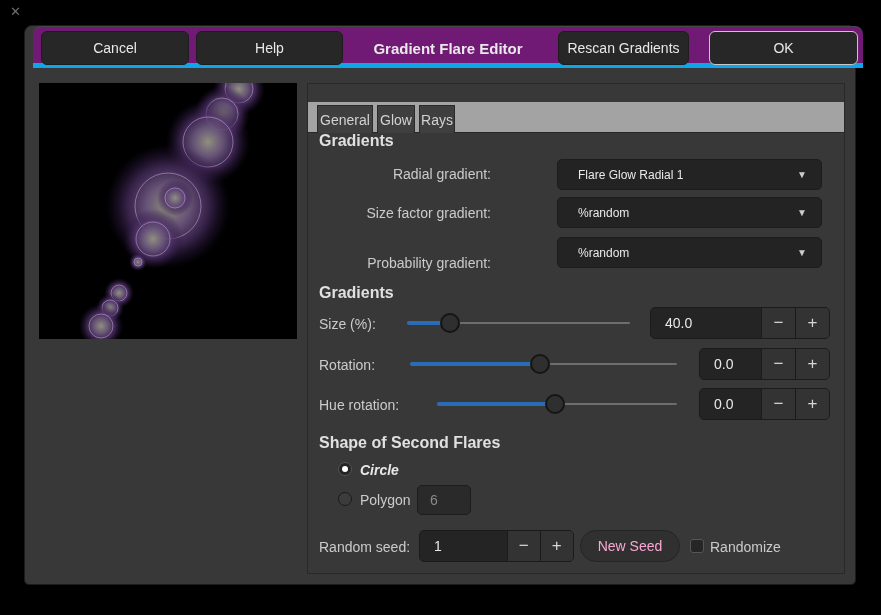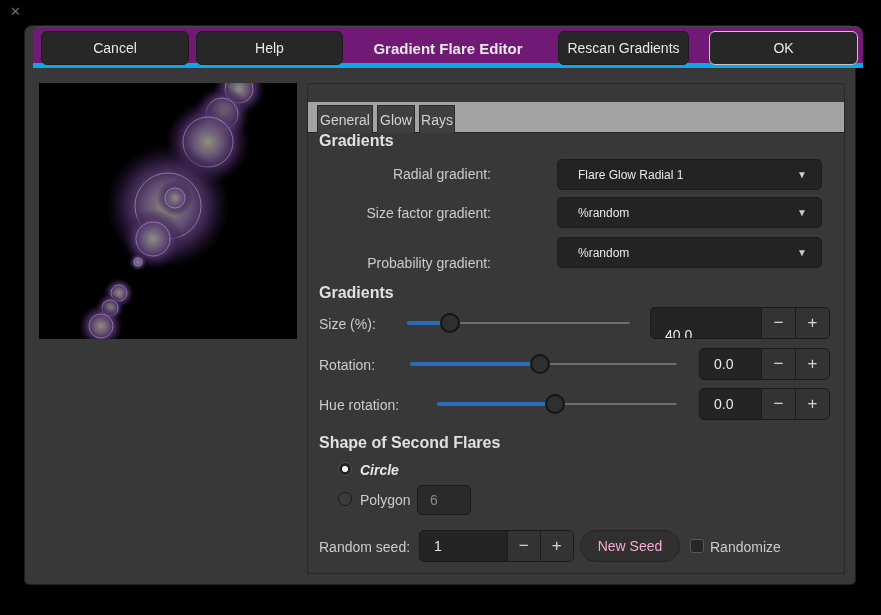--- a/index.html
+++ b/index.html
@@ -139,21 +139,21 @@
 
     <div class="heading" style="left:11px;top:200px;">Gradients</div>
 
     <div class="lbl" style="left:11px;top:232px;">Size (%):</div>
     <div class="slider" style="left:99px;top:223px;width:223px;">
       <div class="rail"></div>
       <div class="fill" style="width: 19.3%;"></div>
       <div class="knob" style="left: 19.3%;"></div>
     </div>
     <div class="spin-group" style="left:342px;top:223px;width:180px;">
-      <input class="spin-entry" style="width: 110px; margin-top: 12px;" value="40.0">
+      <input class="spin-entry" style="width: 110px;" value="40.0">
       <div class="spin-btn" style="width:34px;">−</div>
       <div class="spin-btn" style="width:34px;">+</div>
     </div>
 
     <div class="lbl" style="left:11px;top:273px;">Rotation:</div>
     <div class="slider" style="left:102px;top:264px;width:267px;">
       <div class="rail"></div>
       <div class="fill" style="width: 48.7%;"></div>
       <div class="knob" style="left: 48.7%;"></div>
     </div>

